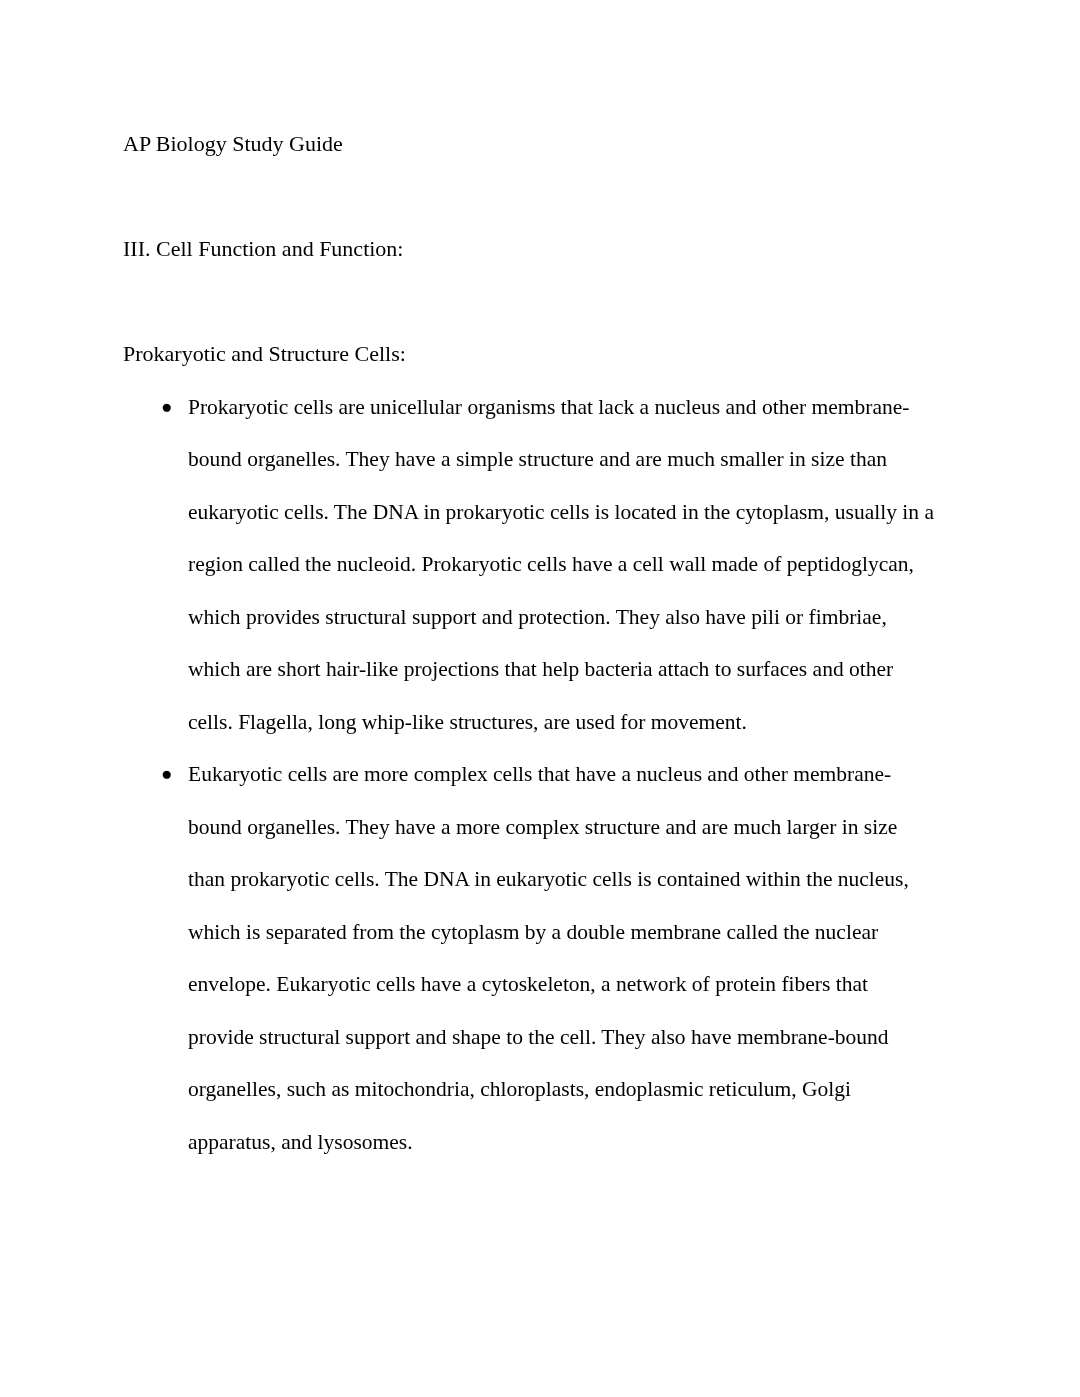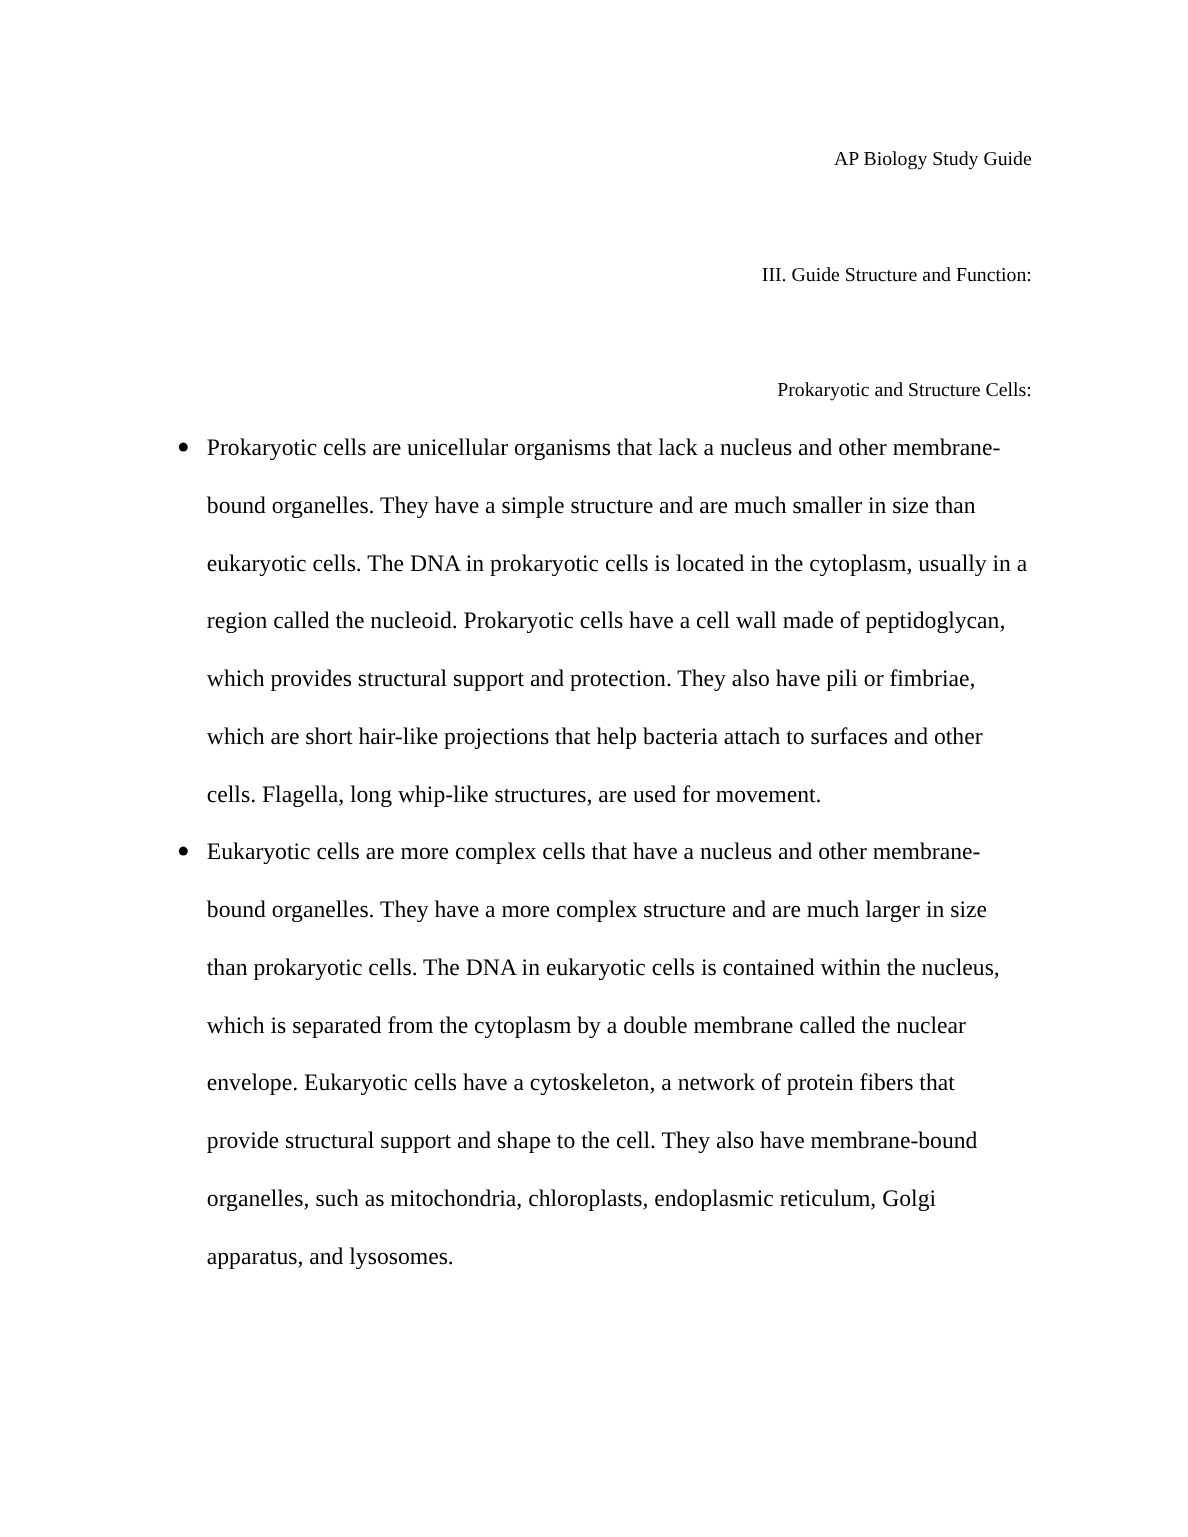--- a/index.html
+++ b/index.html
@@ -27,24 +27,24 @@
 
   
   .doc-body {
     position: absolute;
     left: 123px;
     top: 118px;
     width: 815px;
   }
 
   .para {
-    font-size: 18px;
+    font-size: 22px;
     line-height: 52.5px;
     margin: 0;
-    text-align: right;
+    text-align: left;
     white-space: normal;
   }
 
   .title-line {
     margin-bottom: 52.5px;
   }
 
   .section-heading {
     margin-bottom: 52.5px;
   }
@@ -85,21 +85,21 @@
 </style>
 </head>
 <body>
 
 <div class="page">
 
   <div class="doc-body">
 
     <p class="para title-line">AP Biology Study Guide</p>
 
-    <p class="para section-heading">III. Guide Structure and Function:</p>
+    <p class="para section-heading">III. Cell Function and Function:</p>
 
     <p class="para subsection-heading">Prokaryotic and Structure Cells:</p>
 
     <ul class="bullet-list">
 
       <li class="bullet-item">
         <span class="bullet-marker">●</span>
         <span class="bullet-text">Prokaryotic cells are unicellular organisms that lack a nucleus and other membrane-bound organelles. They have a simple structure and are much smaller in size than eukaryotic cells. The DNA in prokaryotic cells is located in the cytoplasm, usually in a region called the nucleoid. Prokaryotic cells have a cell wall made of peptidoglycan, which provides structural support and protection. They also have pili or fimbriae, which are short hair-like projections that help bacteria attach to surfaces and other cells. Flagella, long whip-like structures, are used for movement.</span>
       </li>
 

